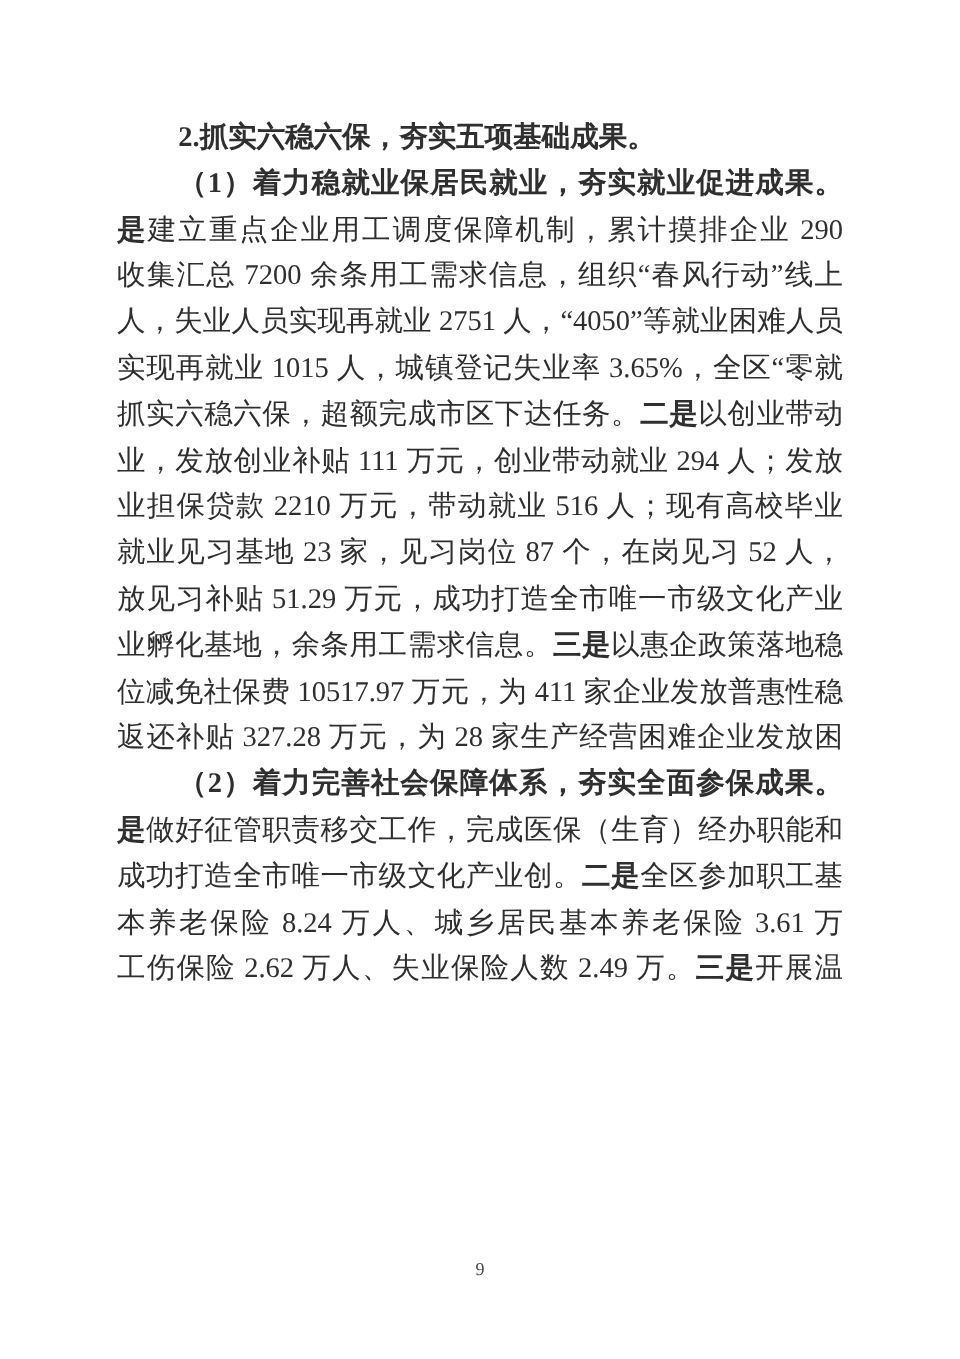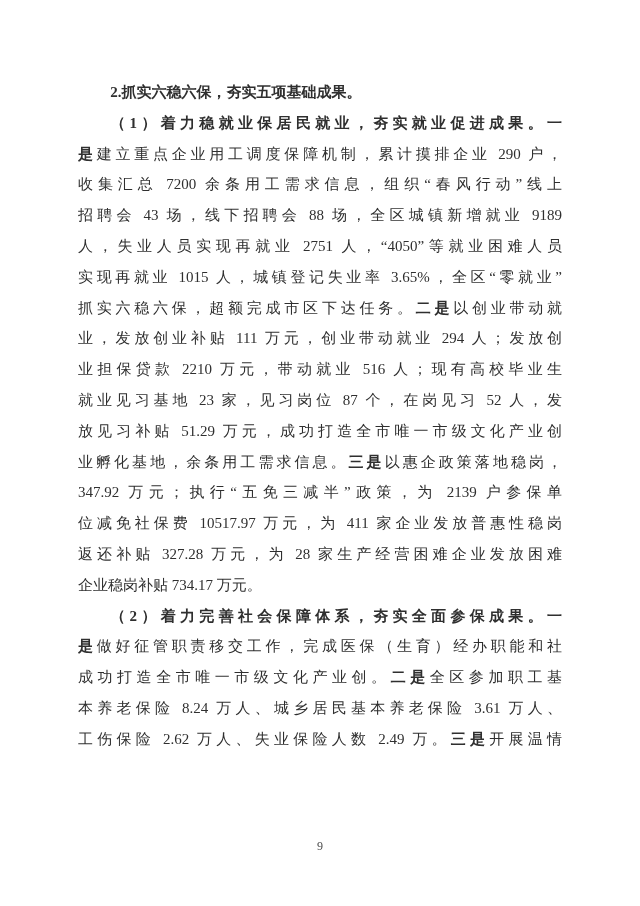--- a/index.html
+++ b/index.html
@@ -14,21 +14,21 @@
     background: #ffffff;
     overflow: hidden;
     font-family: "Liberation Serif", "DejaVu Serif", serif;
   }
   .doc-body {
     position: absolute;
     left: 78px;
     top: 77px;
     width: 484px;
     color: #2f2f2f;
-    font-size: 15px;
+    font-size: 19px;
   }
   .line {
     height: 30.8px;
     line-height: 30.8px;
     text-align: justify;
     text-align-last: justify;
     overflow: hidden;
   }
   .line.end {
     text-align-last: left;
@@ -53,33 +53,30 @@
 </style>
 </head>
 <body>
 
 <div class="page">
   <div class="doc-body">
       <div class="line indent end"><span class="bold">2.抓实六稳六保，夯实五项基础成果。</span></div>
       <div class="line indent"><span class="bold">（1）着力稳就业保居民就业，夯实就业促进成果。一</span></div>
       <div class="line"><span class="bold">是</span><span>建立重点企业用工调度保障机制，累计摸排企业 290 户，</span></div>
       <div class="line"><span>收集汇总 7200 余条用工需求信息，组织“春风行动”线上</span></div>
-      <div class="line"><span>招聘会 43 场，线下招聘会 88 场，全区城镇新增就业 9189</span></div>
       <div class="line"><span>人，失业人员实现再就业 2751 人，“4050”等就业困难人员</span></div>
       <div class="line"><span>实现再就业 1015 人，城镇登记失业率 3.65%，全区“零就业”</span></div>
       <div class="line"><span>抓实六稳六保，超额完成市区下达任务。</span><span class="bold">二是</span><span>以创业带动就</span></div>
       <div class="line"><span>业，发放创业补贴 111 万元，创业带动就业 294 人；发放创</span></div>
       <div class="line"><span>业担保贷款 2210 万元，带动就业 516 人；现有高校毕业生</span></div>
       <div class="line"><span>就业见习基地 23 家，见习岗位 87 个，在岗见习 52 人，发</span></div>
       <div class="line"><span>放见习补贴 51.29 万元，成功打造全市唯一市级文化产业创</span></div>
       <div class="line"><span>业孵化基地，余条用工需求信息。</span><span class="bold">三是</span><span>以惠企政策落地稳岗，</span></div>
-      <div class="line"><span>347.92 万元；执行“五免三减半”政策，为 2139 户参保单</span></div>
       <div class="line"><span>位减免社保费 10517.97 万元，为 411 家企业发放普惠性稳岗</span></div>
       <div class="line"><span>返还补贴 327.28 万元，为 28 家生产经营困难企业发放困难</span></div>
-      <div class="line end"><span>企业稳岗补贴 734.17 万元。</span></div>
       <div class="line indent"><span class="bold">（2）着力完善社会保障体系，夯实全面参保成果。一</span></div>
       <div class="line"><span class="bold">是</span><span>做好征管职责移交工作，完成医保（生育）经办职能和社</span></div>
       <div class="line"><span>成功打造全市唯一市级文化产业创。</span><span class="bold">二是</span><span>全区参加职工基</span></div>
       <div class="line"><span>本养老保险 8.24 万人、城乡居民基本养老保险 3.61 万人、</span></div>
       <div class="line"><span>工伤保险 2.62 万人、失业保险人数 2.49 万。</span><span class="bold">三是</span><span>开展温情</span></div>
     </div>
   <div class="footer">9</div>
 </div>
 
 </body></html>

